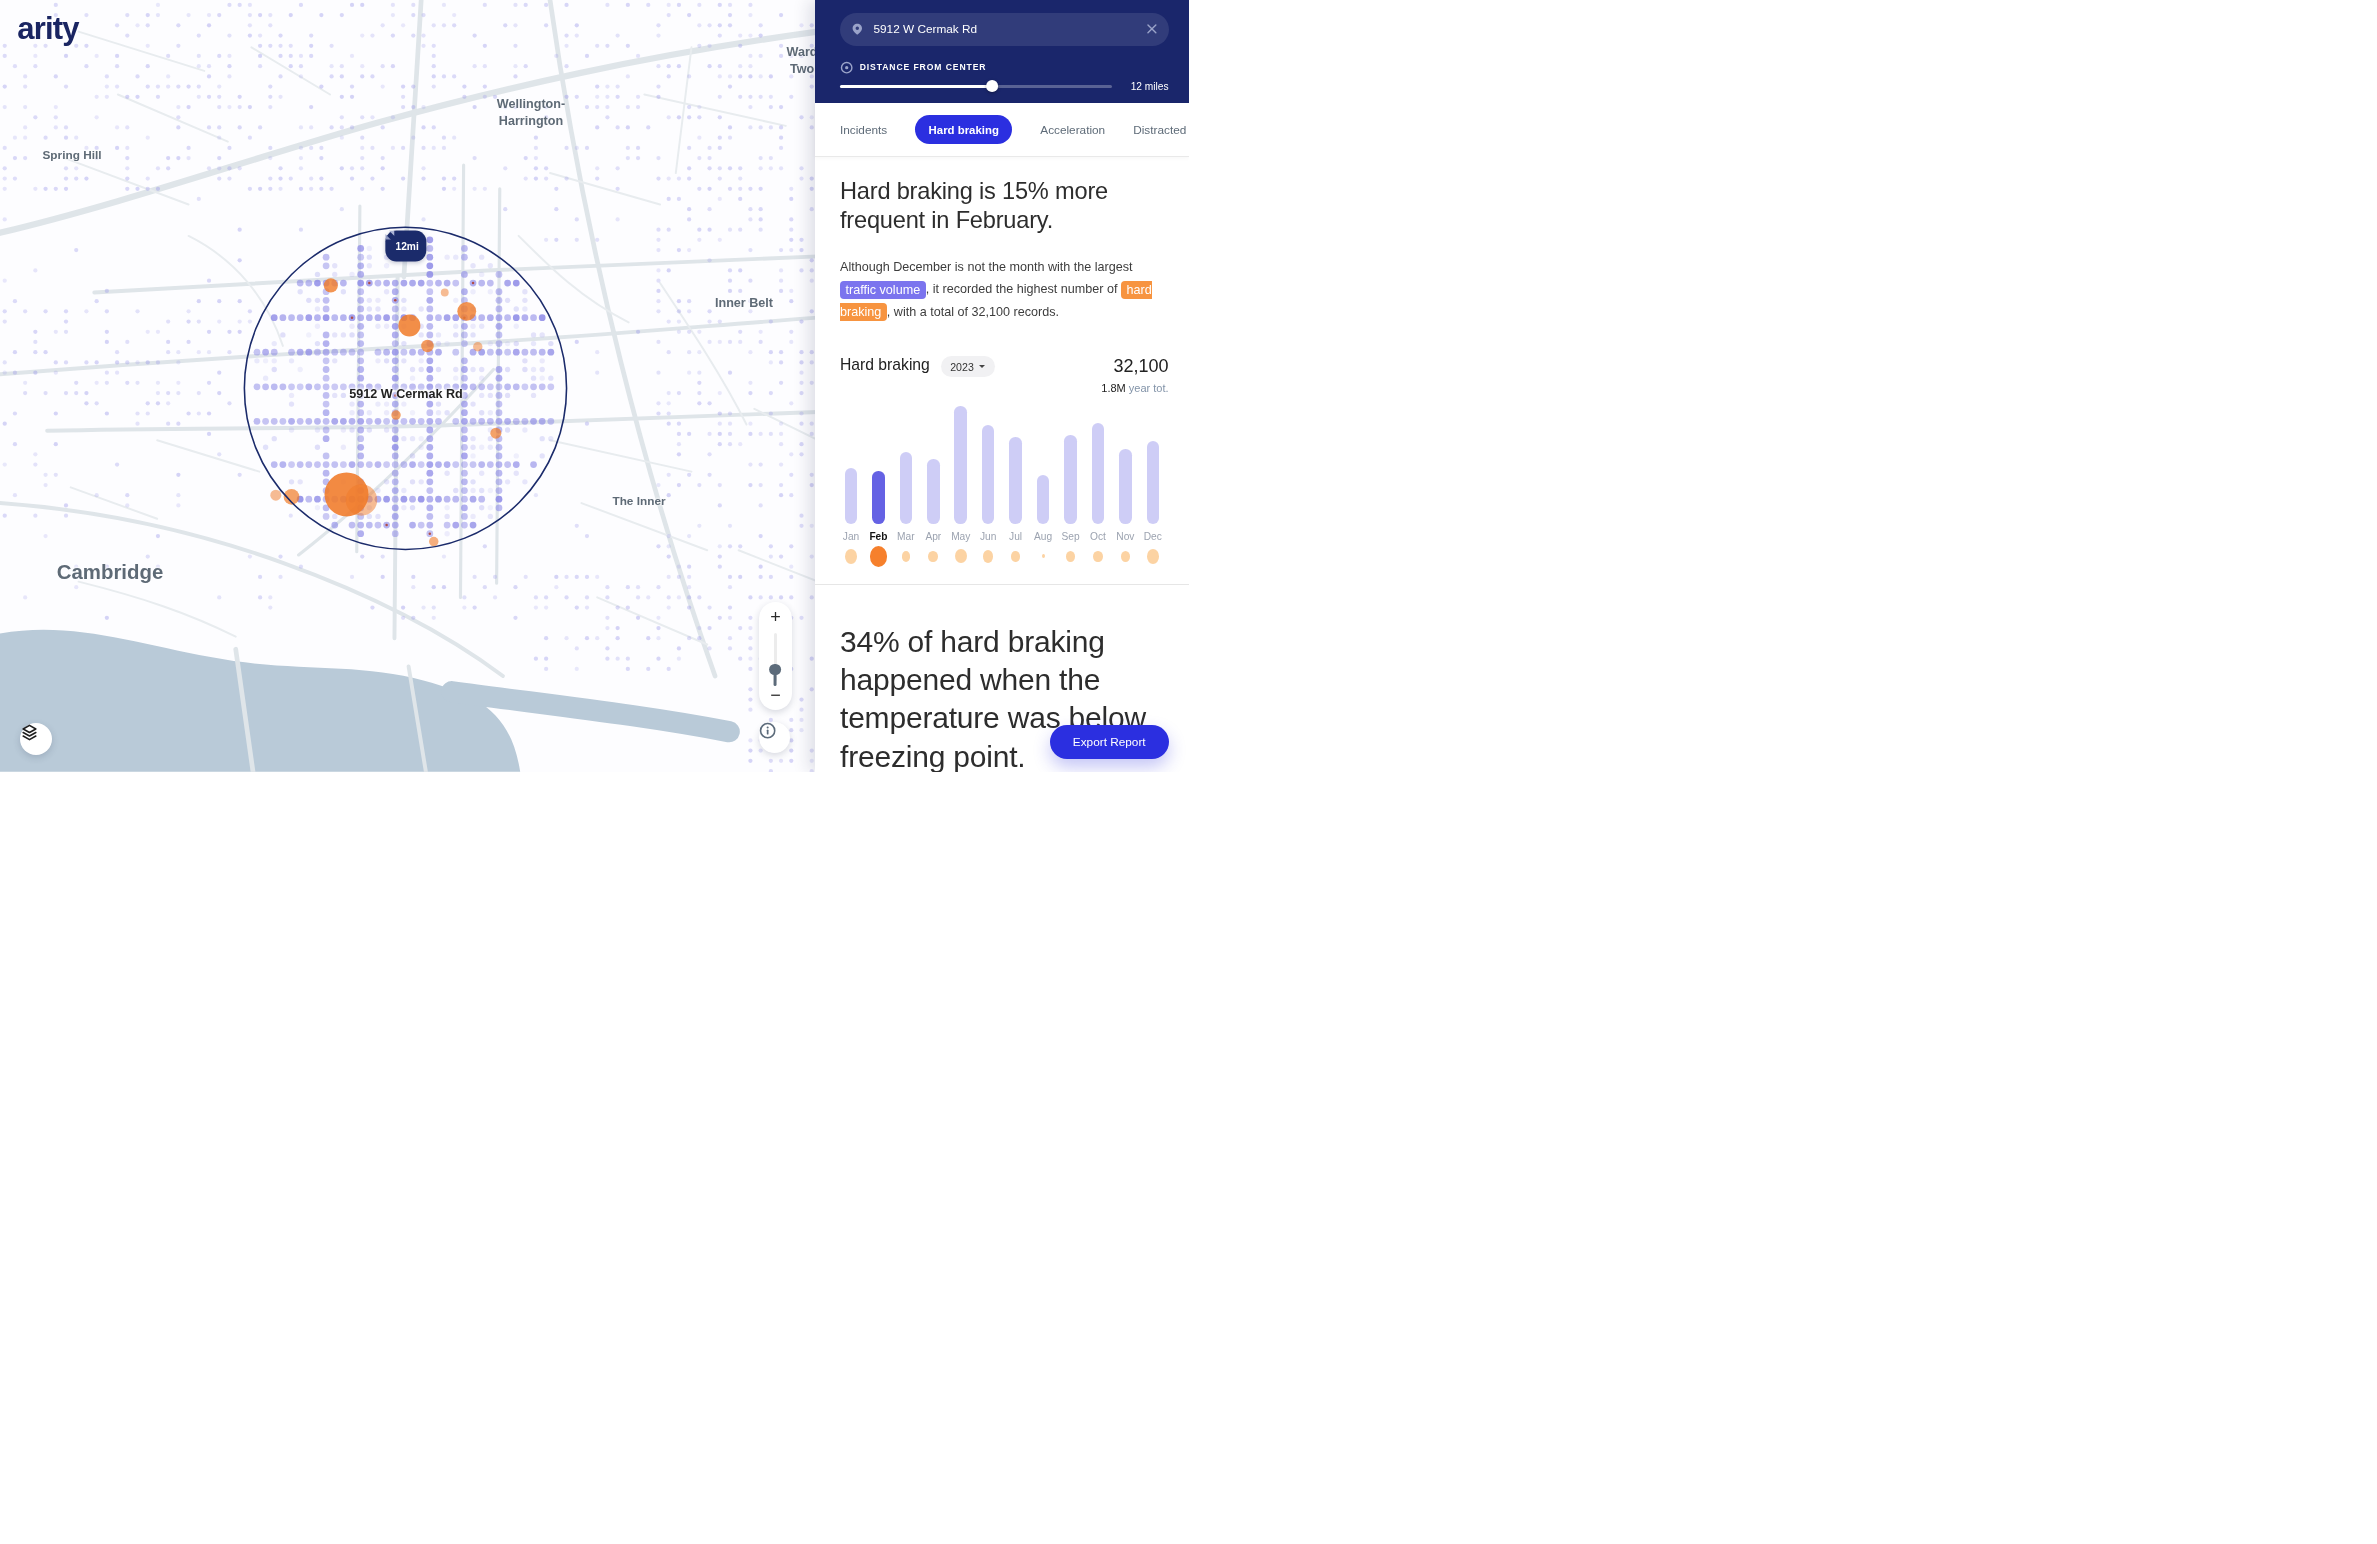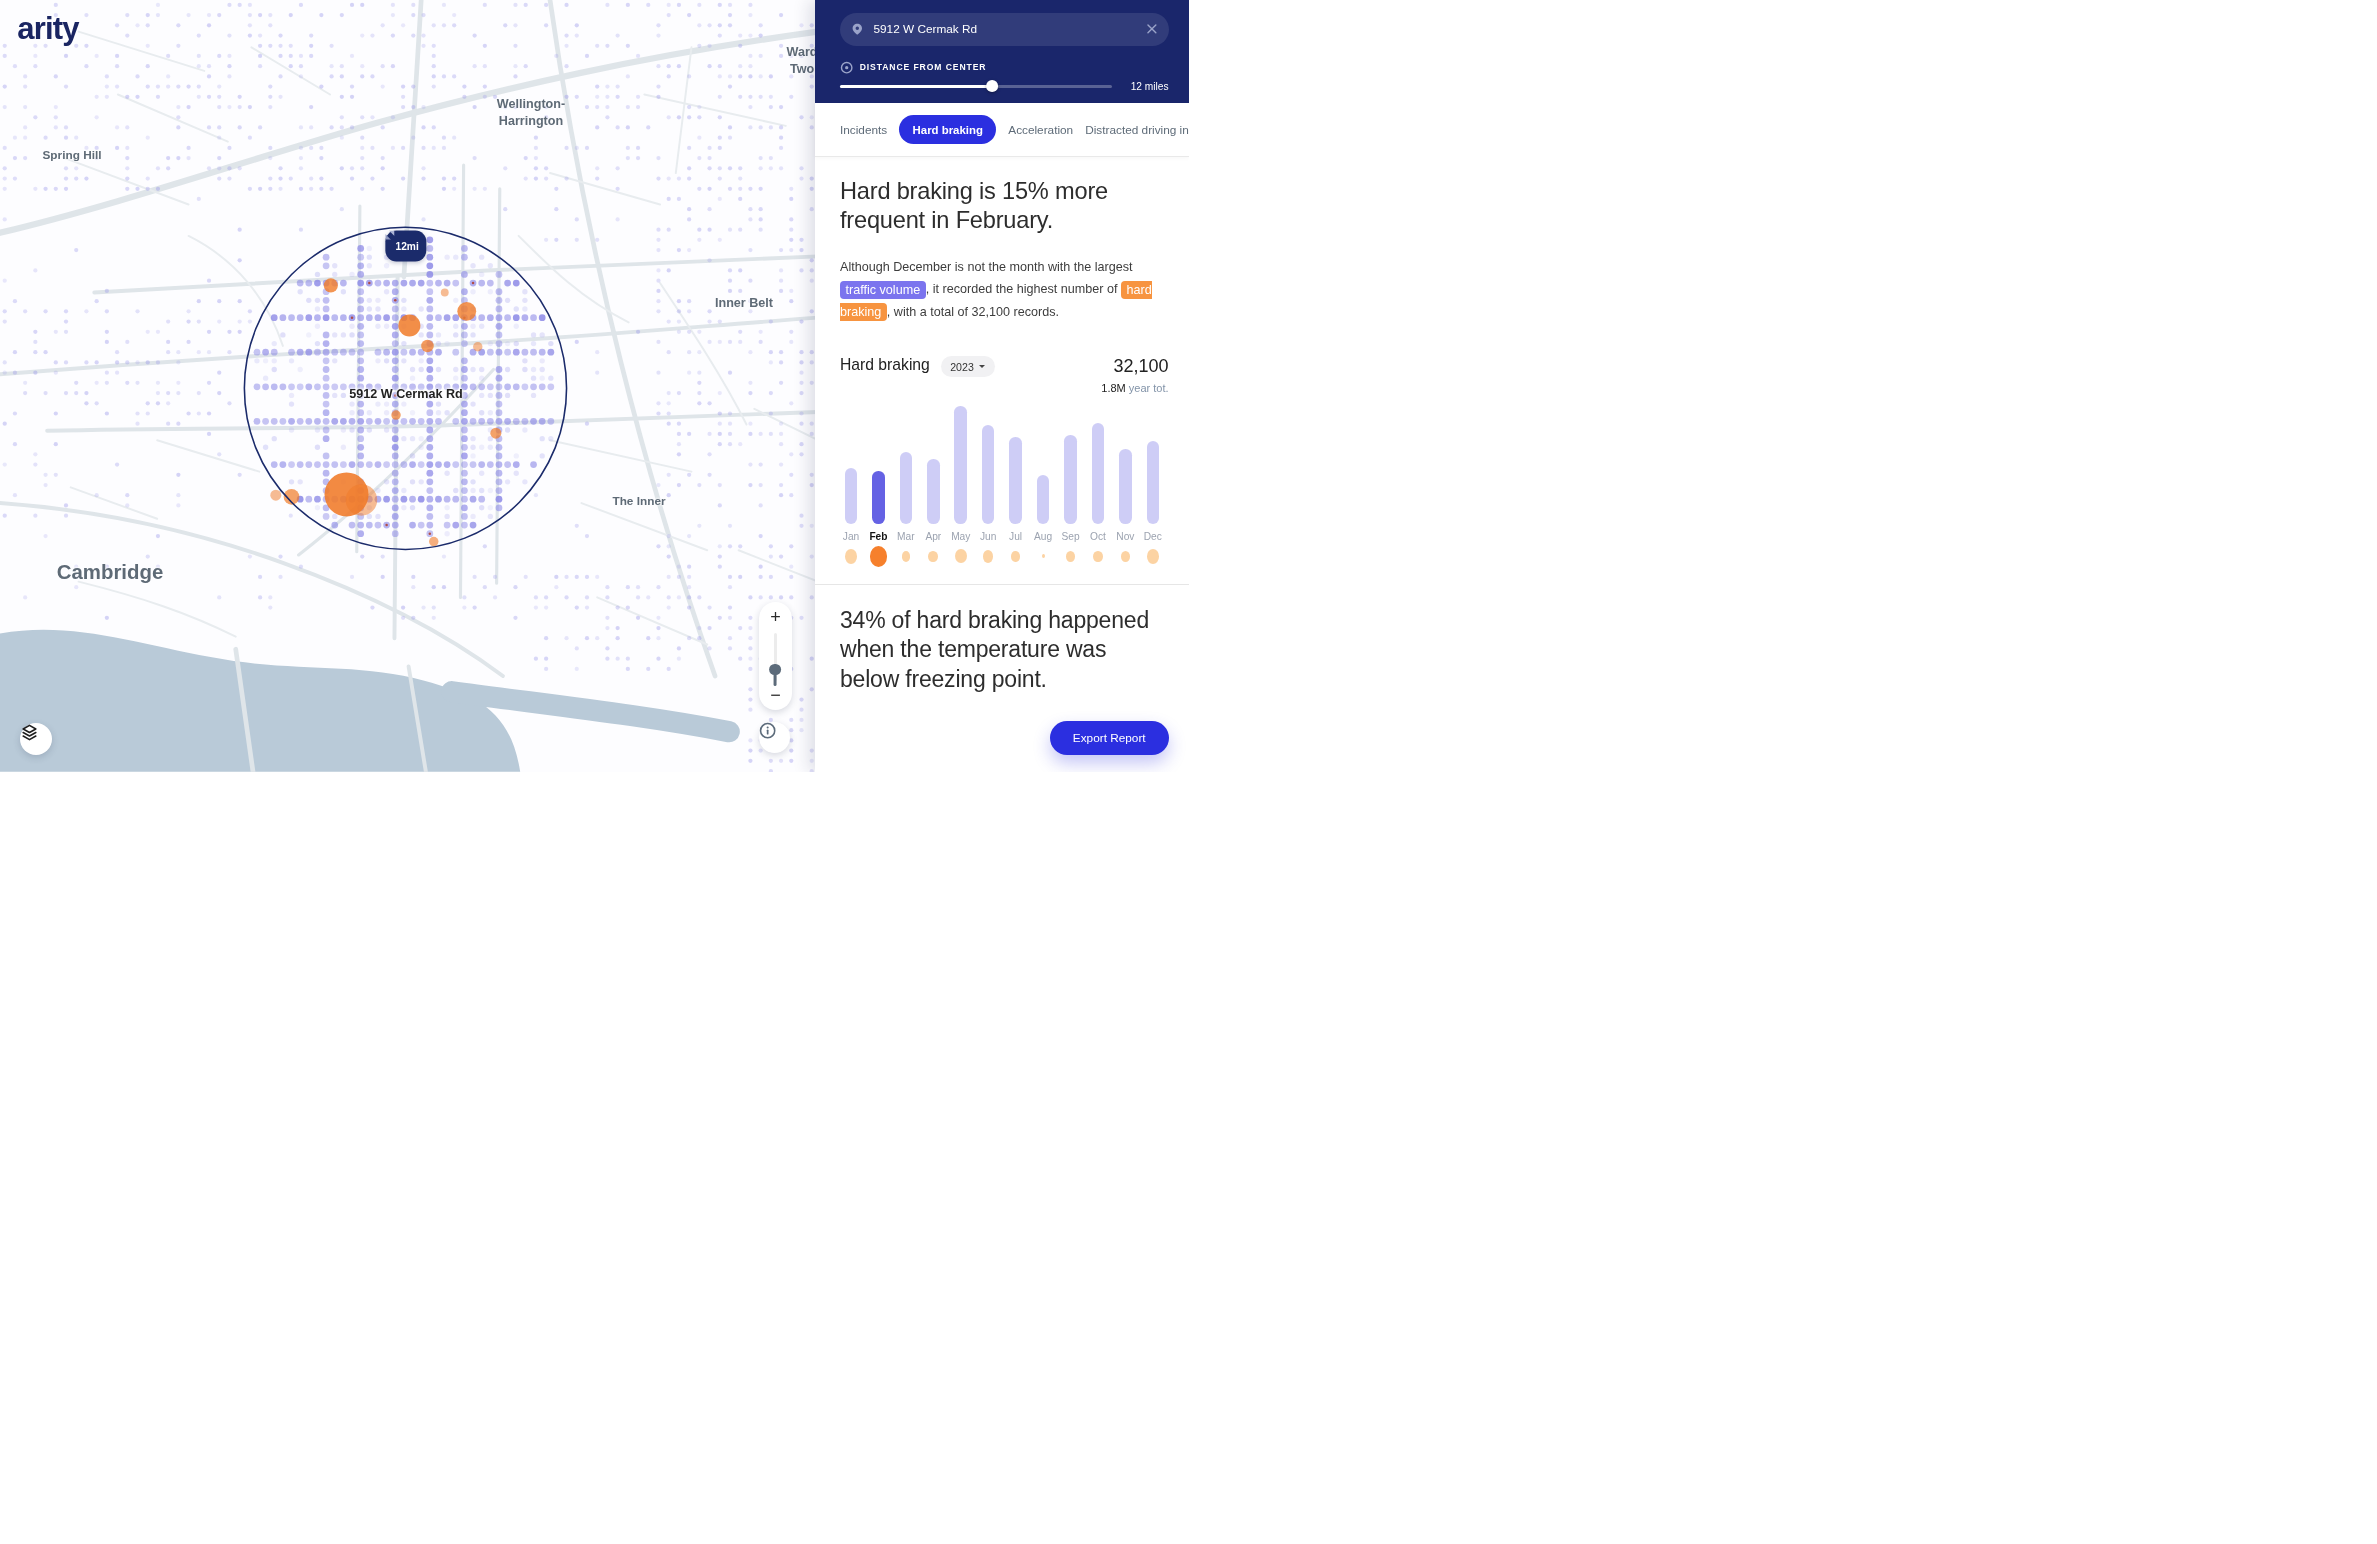--- a/index.html
+++ b/index.html
@@ -41,21 +41,21 @@
   .search-box input{flex:1;background:transparent;border:0;outline:none;color:#fff;font-size:11.8px;margin-left:7.9px;}
   .dist-row{display:flex;align-items:center;gap:6.3px;margin-top:15px;}
   .dist-label{color:#fff;font-size:8.6px;font-weight:bold;letter-spacing:0.9px;}
   .slider-row{display:flex;align-items:center;margin-top:7px;}
   .slider-track{position:relative;width:272px;height:3.1px;border-radius:1.6px;background:rgba(255,255,255,.28);}
   .slider-fill{position:absolute;left:0;top:0;height:3.1px;border-radius:1.6px;background:#fff;}
   .slider-thumb{position:absolute;top:50%;transform:translate(-50%,-50%);width:11.8px;height:11.8px;border-radius:50%;
          background:#fff;box-shadow:0 0.8px 3.1px rgba(0,0,0,.35);}
   .slider-value{margin-left:auto;color:#fff;font-size:10.2px;}
 
-  .tabbar{height:54px;flex:0 0 auto;display:flex;align-items:center;gap:12px;padding:0 0 0 25px;overflow:hidden;
+  .tabbar{height:54px;flex:0 0 auto;display:flex;align-items:center;gap:28px;padding:0 0 0 25px;overflow:hidden;
          border-bottom:0.8px solid #e9e9e9;box-shadow:0 2.4px 4.7px rgba(0,0,0,.04);white-space:nowrap;}
   .tab{font-size:11.8px;color:#5e6b78;cursor:pointer;flex:0 0 auto;}
   .tab.active{background:#2b2fe0;color:#fff;border-radius:17.3px;padding:8.6px 13.4px;font-weight:bold;font-size:11.4px;}
 
   .content{flex:1;position:relative;padding:0 20.4px 0 25px;}
   .headline{margin-top:19.7px;font-size:23.6px;line-height:1.23;color:#2d2d2d;letter-spacing:-0.2px;}
   .body-text{margin-top:21px;font-size:12.6px;line-height:1.78;color:#3d3d3d;max-width:334px;}
   .hl{color:#fff;border-radius:3.9px;padding:1.6px 5.5px 2.4px;}
   .hl.purple{background:#7b74ee;}
   .hl.orange{background:#f79440;}
@@ -73,21 +73,21 @@
   .chart{margin-top:12.6px;display:flex;justify-content:space-between;padding-right:4.7px;}
   .chart-col{width:22px;display:flex;flex-direction:column;align-items:center;}
   .bar-area{height:118px;display:flex;align-items:flex-end;}
   .bar{width:12.6px;border-radius:6.3px;}
   .month-label{margin-top:7px;font-size:10.2px;color:#9ca3b0;}
   .month-label.active{color:#141414;font-weight:bold;}
   .dot-area{height:23.6px;margin-top:2.4px;display:flex;align-items:center;justify-content:center;}
   .hb-dot{border-radius:50%;}
 
   .divider{margin:15.7px -20.4px 0 -25px;height:0.8px;background:#e6e6e6;}
-  .headline2{margin-top:21px;font-size:23px;line-height:1.28;color:#2d2d2d;letter-spacing:-0.2px;max-width:346px;}
+  .headline2{margin-top:38px;font-size:30px;line-height:1.28;color:#2d2d2d;letter-spacing:-0.2px;max-width:346px;}
   .export-btn{position:absolute;right:20.4px;bottom:17.3px;background:#2b2fe0;color:#fff;border:0;cursor:pointer;
          font-size:11.8px;border-radius:17.3px;height:34px;padding:0 23px;box-shadow:0 7.9px 17.3px rgba(43,47,224,.28);}
 </style>
 </head>
 <body>
 
 <div class="stage">
 
   <div class="map">
     <svg id="map-svg" width="818" height="772" viewBox="0 0 1041 982">

